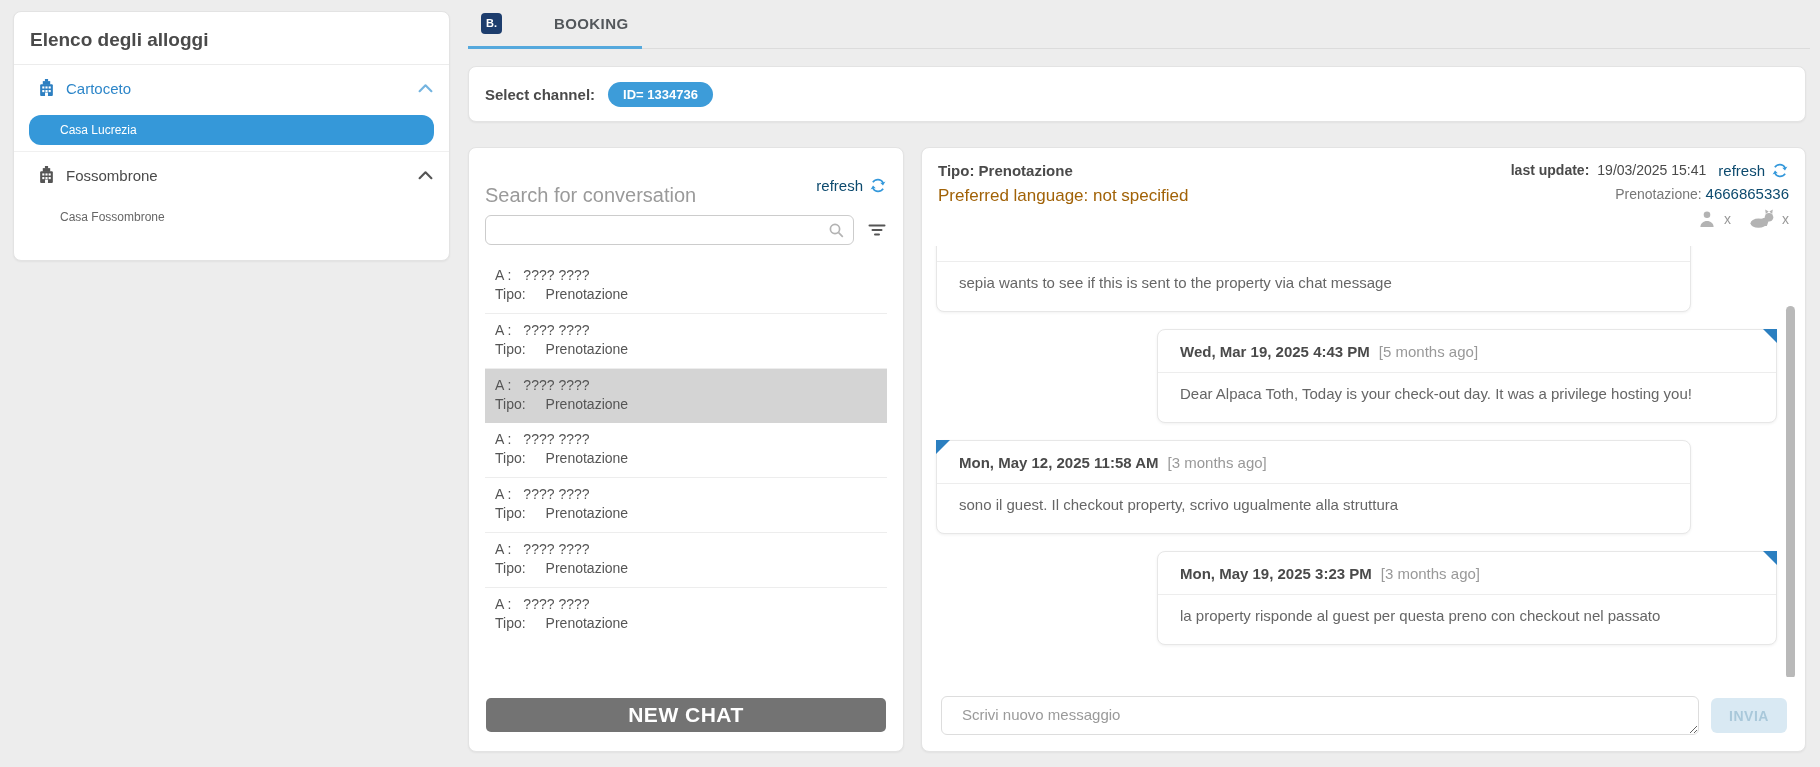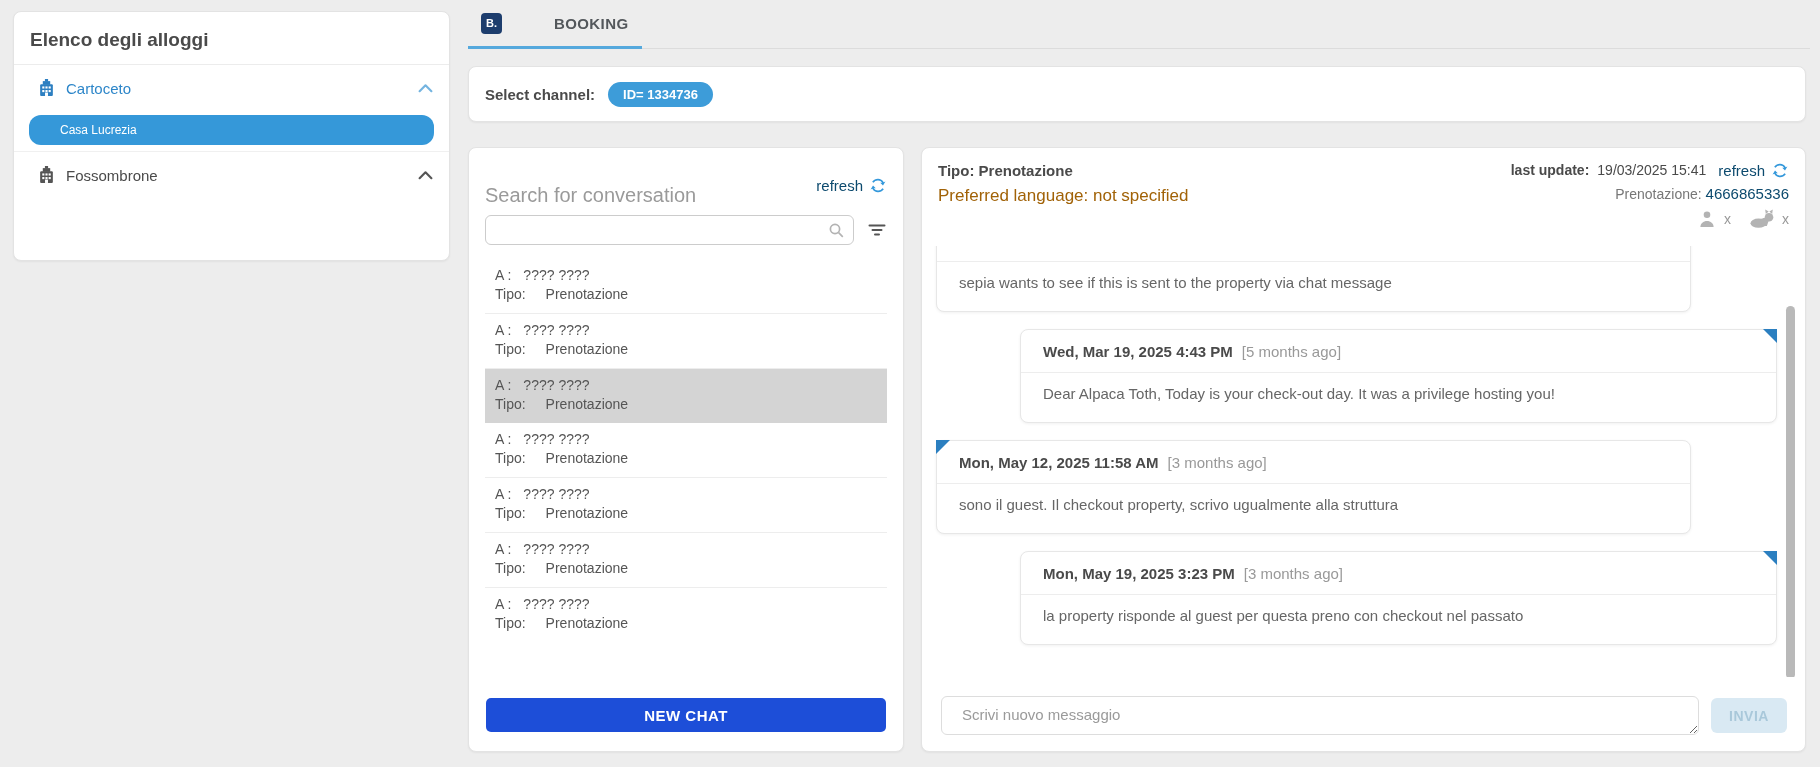--- a/index.html
+++ b/index.html
@@ -66,42 +66,42 @@
   .filter-btn { display:flex; cursor:pointer; }
   .conv-list { margin-top:14px; }
   .conv-item { margin:0 16px; padding:7px 0 9px 10px; font-size:14px; color:#555;
                cursor:pointer; }
   .conv-item:not(:last-child) { border-bottom:1px solid #ededed; }
   .conv-item .l1, .conv-item .l2 { line-height:19px; }
   .conv-item .lab-a { margin-right:12px; }
   .conv-item .lab-t { margin-right:20px; }
   .conv-item.selected { background:#d4d4d4; border-bottom:none; }
   .new-chat { position:absolute; left:17px; right:17px; bottom:19px; height:34px;
-              background:#1d4ed8; color:#fff; border:none; border-radius:5px;
-              font-weight:bold; font-size:15px; letter-spacing:.5px; cursor:pointer;
+              background:#737373; color:#fff; border:none; border-radius:5px;
+              font-weight:bold; font-size:21px; letter-spacing:.5px; cursor:pointer;
               font-family:inherit; }
 
   
   .chat { left:921px; top:147px; width:885px; height:605px; }
   .chat-head { display:flex; justify-content:space-between; padding:14px 16px 0; }
   .chd-left .tipo { font-weight:bold; font-size:15px; color:#4a4a4a; }
   .chd-left .plang { color:#a16207; font-size:17px; margin-top:7px; }
   .chd-right { text-align:right; font-size:14px; color:#4a4a4a; }
   .chd-right .row1 { display:flex; justify-content:flex-end; gap:6px; }
   .chd-right .row1 b { margin-right:2px; }
   .chd-right .row2 { margin-top:6px; color:#777; }
   .chd-right .row3 { margin-top:7px; display:flex; align-items:center;
                      justify-content:flex-end; gap:7px; color:#999; }
   .cnt-x { font-size:14px; color:#999; }
 
   .messages { position:absolute; top:98px; left:0; right:0; bottom:74px;
               overflow:hidden; padding:0 28px 0 14px; }
   .bubble { position:relative; width:755px; background:#fff; border:1px solid #e7e7e7;
             border-radius:8px; box-shadow:0 1px 3px rgba(0,0,0,.06); margin-bottom:17px; }
-  .bubble.right { margin-left:auto; width:757px;margin-top:12px; }
+  .bubble.right { margin-left:auto; width:620px;margin-top:12px; }
   .bubble .hdr { padding:13px 22px 12px; font-weight:bold; font-size:15px; color:#4a4a4a; }
   .bubble .ago { color:#999; font-weight:normal; margin-left:9px; }
   .bubble .body { border-top:1px solid #ededed; padding:12px 22px 20px;
                   font-size:15px; color:#666; }
   .bubble.flag-right::after { content:""; position:absolute; top:-1px; right:-1px;
       border-top:14px solid #2b7fc0; border-left:14px solid transparent; }
   .bubble.flag-left::after { content:""; position:absolute; top:-1px; left:-1px;
       border-top:14px solid #2b7fc0; border-right:14px solid transparent; }
   .bubble.clipped { margin-top:-30px; border-top-left-radius:0; border-top-right-radius:0; }
   .bubble.clipped .hdr { height:44px; padding:0; }
@@ -171,20 +171,21 @@
         </g>
       </svg>
     </span>
     <span class="gh-label">Fossombrone</span>
     <span class="icon chev">
       <svg width="15" height="10" viewBox="0 0 14 9" fill="none" stroke="currentColor" stroke-width="2" stroke-linecap="round" stroke-linejoin="round">
           <path d="M1.5 7.5 7 2l5.5 5.5"></path>
         </svg>
     </span>
   </div>
+  <div class="sb-item">Casa Fossombrone</div>
 </div>
 
 <div class="tabbar">
   <div class="tab">
     <span class="b-logo">B.</span>
     <span class="tab-label">BOOKING</span>
   </div>
 </div>
 
 <div class="card channel">

